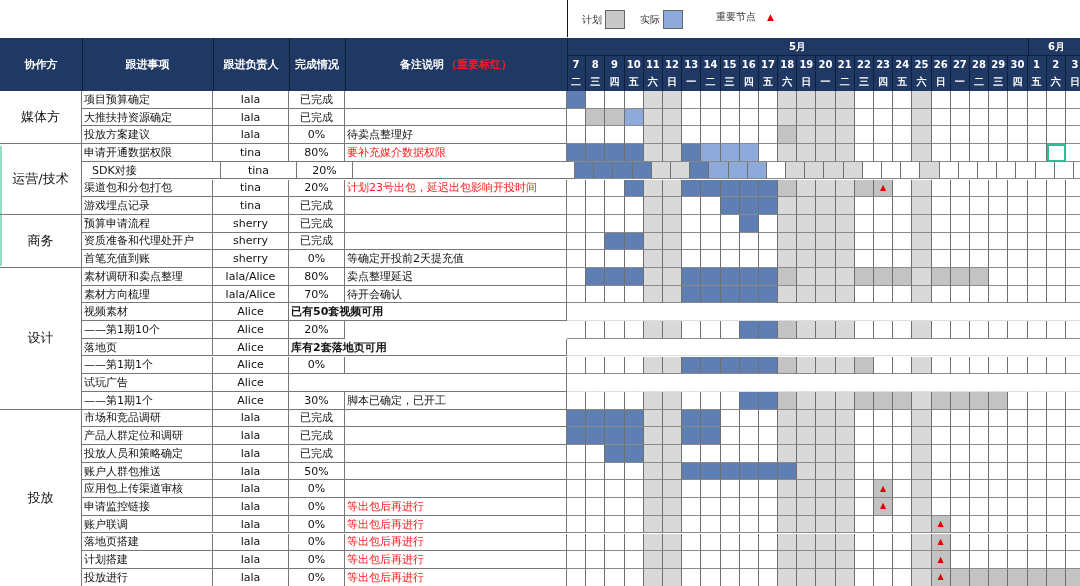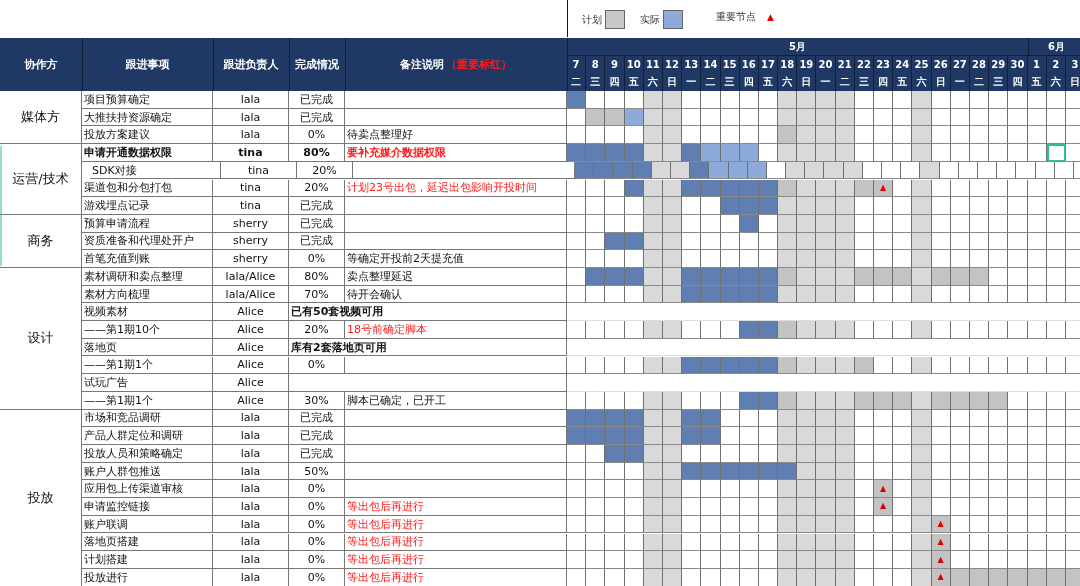--- a/index.html
+++ b/index.html
@@ -235,21 +235,21 @@
         <div class="g"></div>
         <div class="g"></div>
         <div class="g"></div>
         <div class="g"></div>
         <div class="g"></div>
         <div class="g"></div>
         <div class="g"></div>
         <div class="g"></div>
       </div>
     </div>
-    <div class="row" style="top: 53.1px; font-weight: bold;">
+    <div class="row" style="top: 53.1px;">
       <div class="cell c-task">申请开通数据权限</div>
       <div class="cell c-owner">tina</div>
       <div class="cell c-status">80%</div>
       <div class="cell c-note red-text">要补充媒介数据权限</div>
       <div class="gantt">
         <div class="g actual"></div>
         <div class="g actual"></div>
         <div class="g actual"></div>
         <div class="g actual"></div>
         <div class="g hol"></div>
@@ -590,21 +590,20 @@
         <div class="g"></div>
         <div class="g"></div>
         <div class="g"></div>
         <div class="g"></div>
       </div>
     </div>
     <div class="row" style="top: 230.1px;">
       <div class="cell c-task">——第1期10个</div>
       <div class="cell c-owner">Alice</div>
       <div class="cell c-status">20%</div>
-      <div class="cell c-note red-text">18号前确定脚本</div>
       <div class="gantt">
         <div class="g"></div>
         <div class="g"></div>
         <div class="g"></div>
         <div class="g"></div>
         <div class="g hol"></div>
         <div class="g hol"></div>
         <div class="g"></div>
         <div class="g"></div>
         <div class="g"></div>

